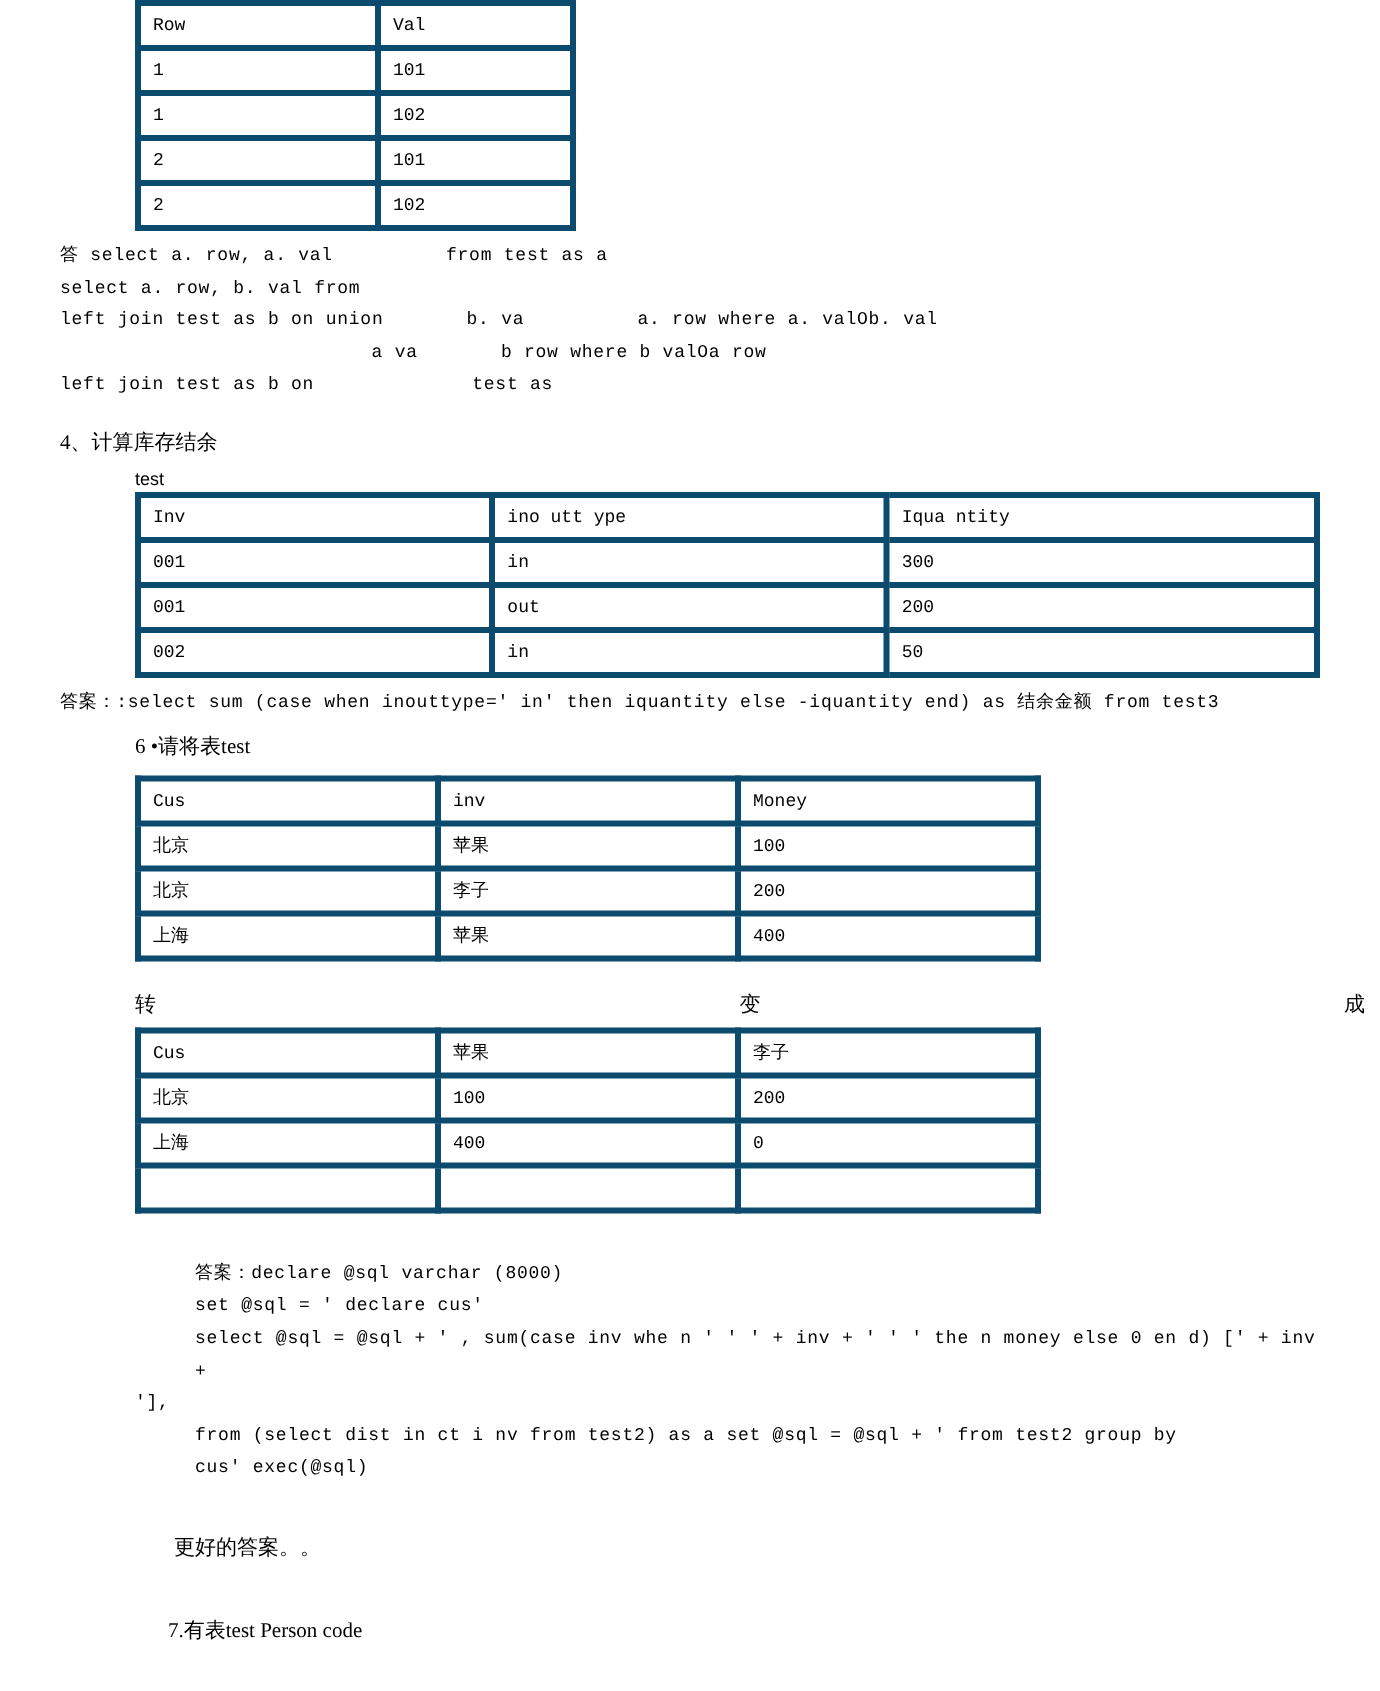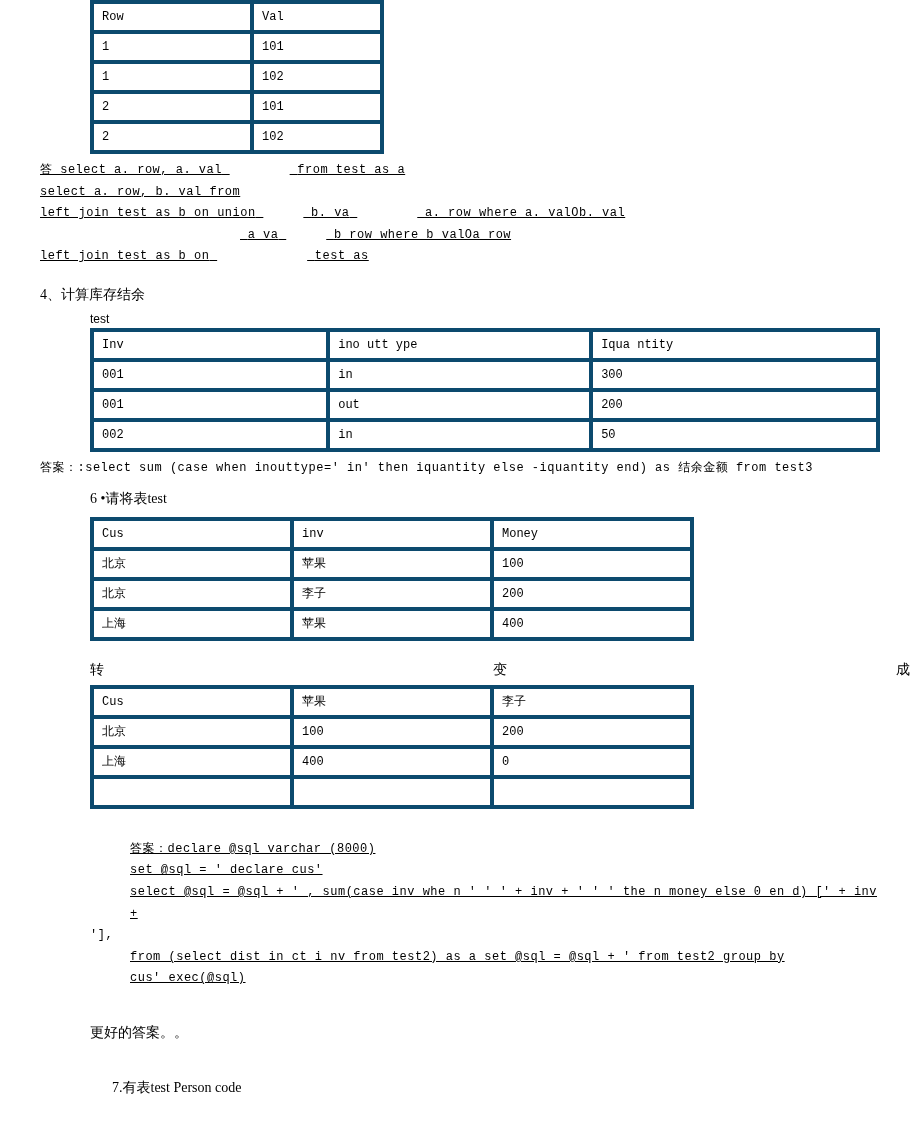--- a/index.html
+++ b/index.html
@@ -24,21 +24,21 @@
     font-family: "Courier New", monospace;
     font-size: 12px;
     height: 18px;
     vertical-align: middle;
   }
   .mono {
     font-family: "Courier New", monospace;
     font-size: 12px;
     letter-spacing: 0.5px;
   }
-  .indent1 { margin-left: 90px; text-decoration: underline; }
+  .indent1 { margin-left: 90px; }
   .para { margin: 6px 0; line-height: 1.8; }
   .section-title {
     font-size: 14px;
     margin: 18px 0 8px 0;
   }
   .small-label {
     font-family: Liberation Sans, sans-serif;
     font-size: 12px;
     margin: 4px 0 2px 0;
   }
@@ -208,21 +208,21 @@
 
   <div class="mono para" style="margin-top:30px">
     <div class="indent1">答案：declare @sql varchar (8000)</div>
     <div class="indent1">set @sql = ' declare cus'</div>
     <div class="indent1">select @sql = @sql + ' , sum(case inv whe n ' ' ' + inv + ' ' ' the n money else 0 en d) [' + inv +</div>
     <div style="margin-left:50px">'],</div>
     <div class="indent1">from (select dist in ct i nv from test2) as a set @sql = @sql + ' from test2 group by</div>
     <div class="indent1">cus' exec(@sql)</div>
   </div>
 
-  <div class="para" style="margin-left:50px;margin-top:30px;font-size:14px">更好的答案。。</div>
+  <div class="para" style="margin-left:76px;margin-top:30px;font-size:14px">更好的答案。。</div>
 
   <div class="para" style="margin-left:72px;margin-top:30px;font-size:14px">7.有表test Person code</div>
 
   <div class="center-box">
     <span class="boxed">Personn ame</span>
   </div>
 
 </div>
 
 </body></html>

